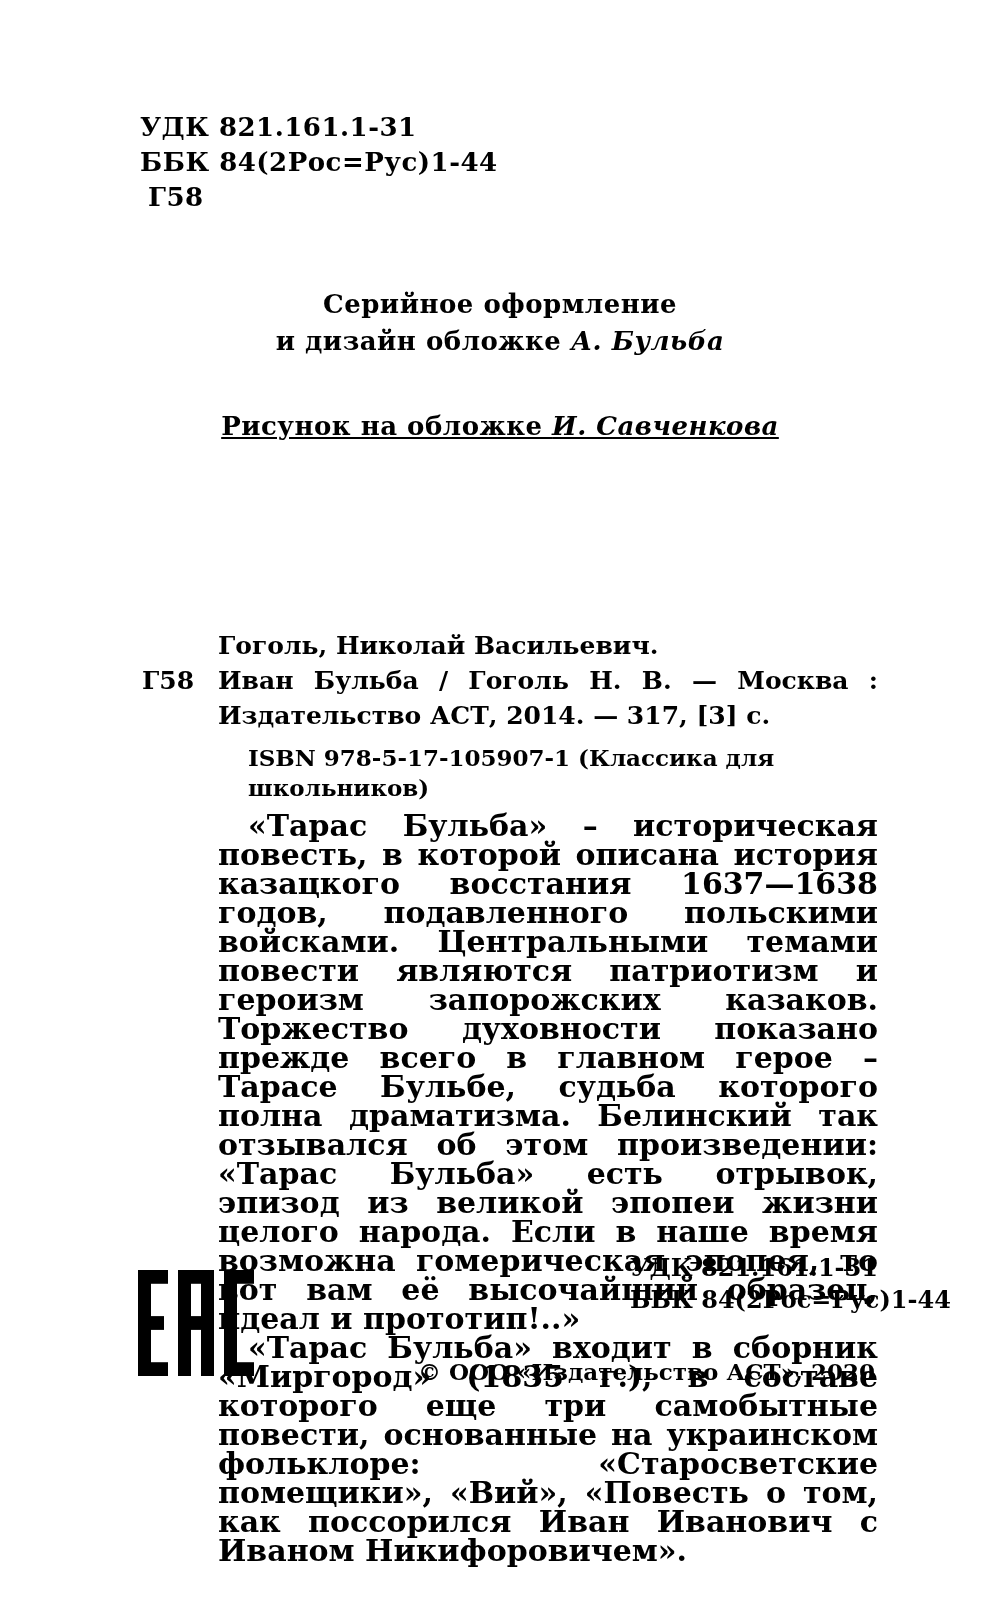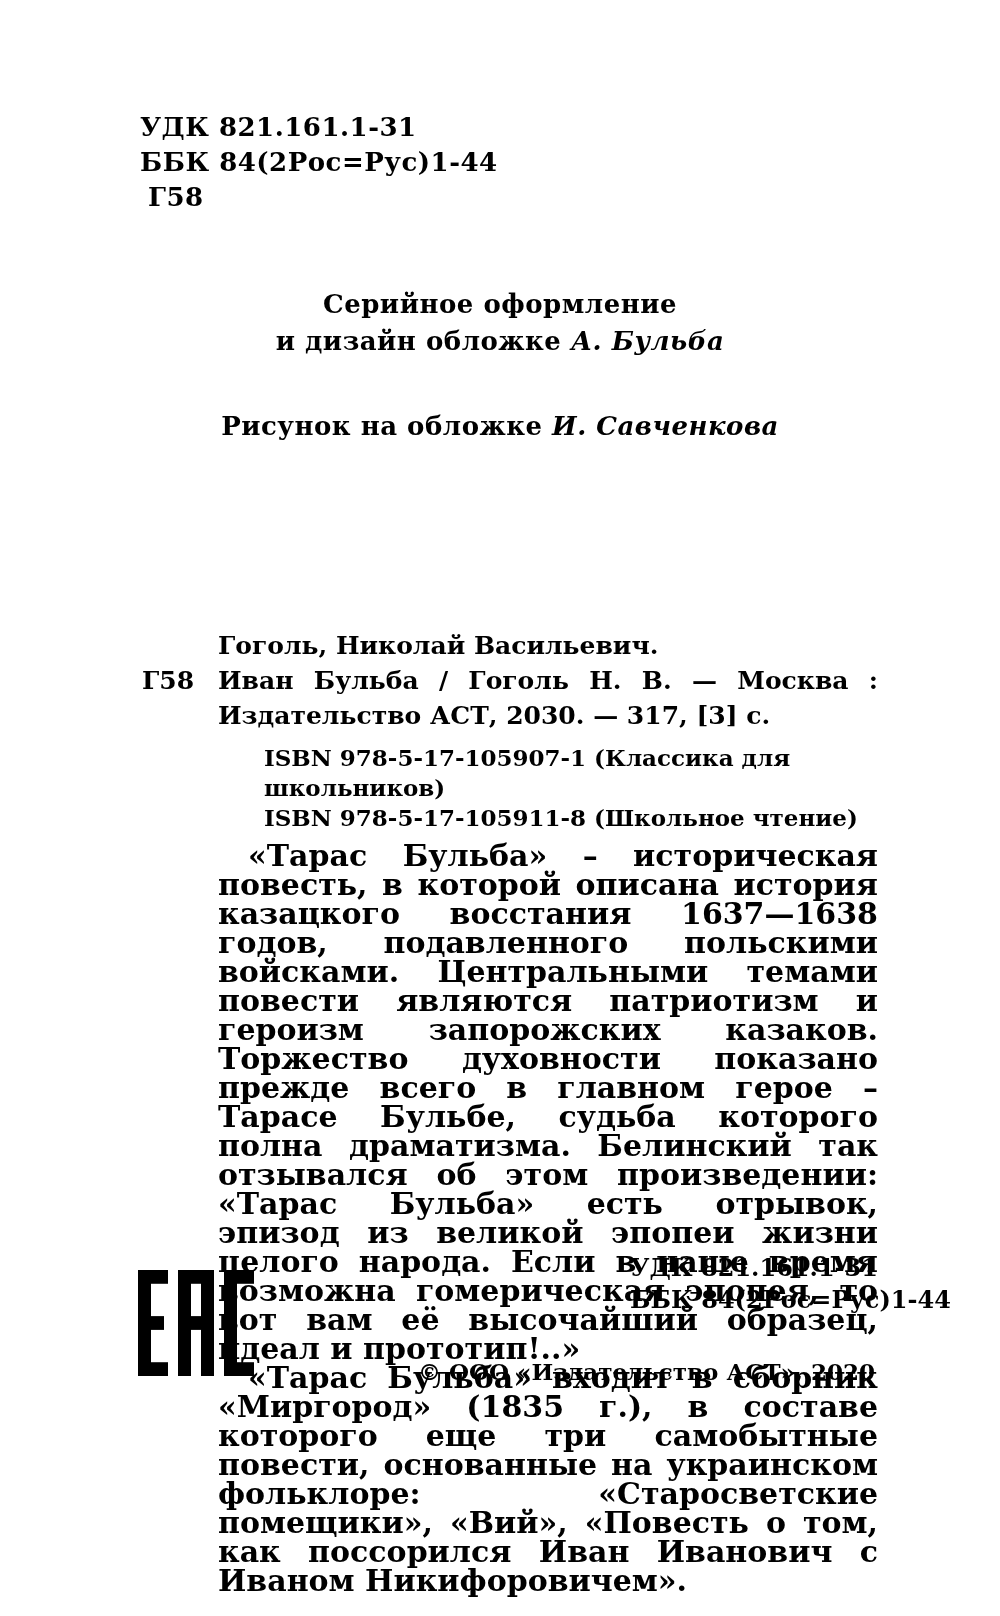--- a/index.html
+++ b/index.html
@@ -33,21 +33,21 @@
   
   .credits {
     left: 0;
     top: 286px;
     width: 1000px;
     text-align: center;
     font-size: 26px;
     line-height: 37px;
     letter-spacing: 0.5px;
   }
-  .credits .cover-line { margin-top: 48px; }
+  .credits .cover-line { margin-top: 48px; text-decoration: underline; }
   .it { font-style: italic; }
 
   
   .bib {
     left: 218px;
     top: 628px;
     width: 660px;
     font-size: 25px;
     line-height: 35px;
   }
@@ -56,21 +56,21 @@
   .margin-code {
     position: absolute;
     left: -76px;
     top: 0;
   }
   .bib-title-l1 {
     text-align: justify;
     text-align-last: justify;
   }
   .isbn-block {
-    margin-left: 46px;
+    margin-left: 30px;
     margin-top: 10px;
     font-size: 23px;
     line-height: 30px;
   }
   .annotation {
     margin-top: 8px;
     font-size: 30px;
     line-height: 29px;
     text-align: justify;
   }
@@ -131,25 +131,24 @@
     <div class="cover-line">
       <span>Рисунок на обложке </span><span class="it">И. Савченкова</span>
     </div>
   </div>
 
   <div class="abs bib">
     <div class="bib-author">Гоголь, Николай Васильевич.</div>
     <div class="bib-entry">
       <span class="margin-code">Г58</span>
       <div class="bib-title-l1">Иван Бульба / Гоголь Н. В. — Москва :</div>
-      <div class="bib-title-l2">Издательство АСТ, 2030. — 317, [3] с.</div>
+      <div class="bib-title-l2">Издательство АСТ, 2014. — 317, [3] с.</div>
     </div>
     <div class="isbn-block">
       <div>ISBN 978-5-17-105907-1 (Классика для школьников)</div>
-      <div>ISBN 978-5-17-105911-8 (Школьное чтение)</div>
     </div>
     <div class="annotation">
       <p>«Тарас Бульба» – историческая повесть, в которой описана история казацкого восстания 1637—1638 годов, подавленного польскими войсками. Центральными темами повести являются патриотизм и героизм запорожских казаков. Торжество духовности показано прежде всего в главном герое – Тарасе Бульбе, судьба которого полна драматизма. Белинский так отзывался об этом произведении: «Тарас Бульба» есть отрывок, эпизод из великой эпопеи жизни целого народа. Если в наше время возможна гомерическая эпопея, то вот вам её высочайший образец, идеал и прототип!..»</p>
       <p>«Тарас Бульба» входит в сборник «Миргород» (1835 г.), в составе которого еще три самобытные повести, основанные на украинском фольклоре: «Старосветские помещики», «Вий», «Повесть о том, как поссорился Иван Иванович с Иваном Никифоровичем».</p>
     </div>
   </div>
 
   <div class="abs bottom-codes">
     <div>УДК 821.161.1-31</div>
     <div>ББК 84(2Рос=Рус)1-44</div>

